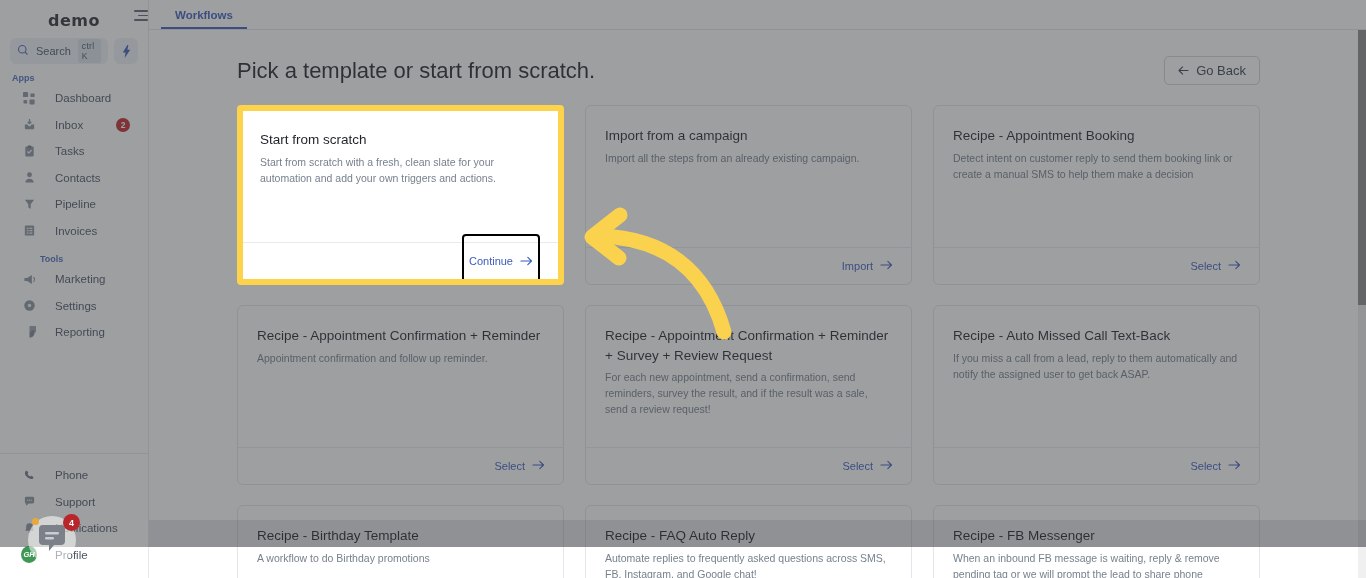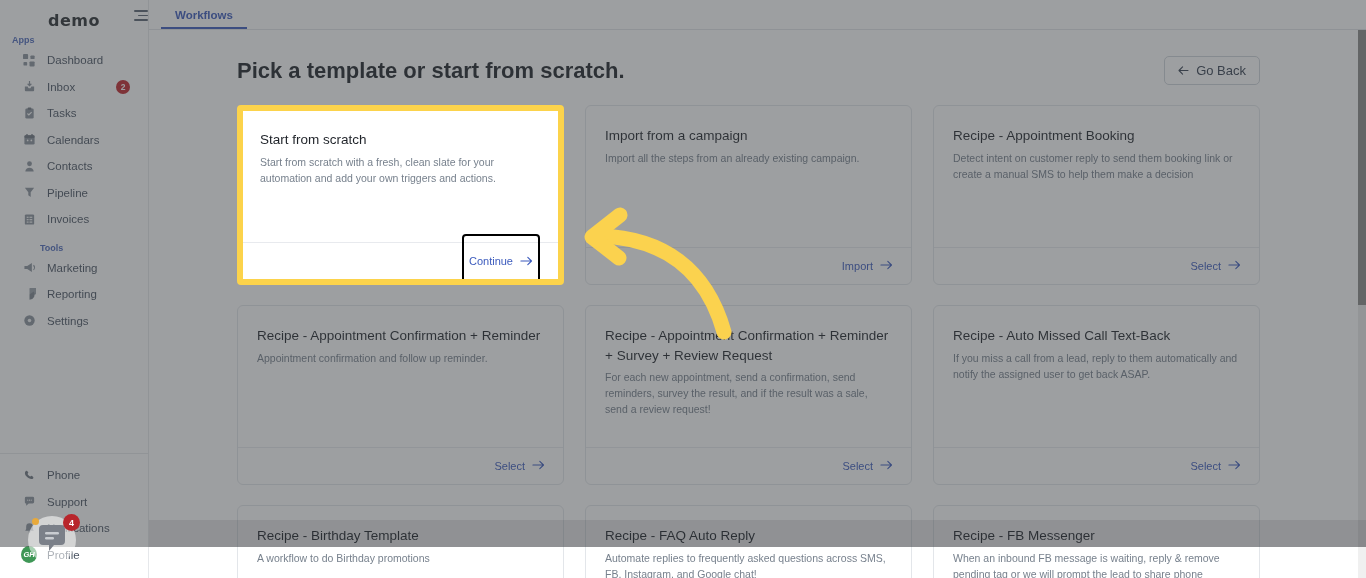--- a/index.html
+++ b/index.html
@@ -36,21 +36,21 @@
     border-radius: 3px; padding: 2px 4px; letter-spacing: .3px;
   }
   .spark-btn {
     width: 24px; height: 26px; background: #eef1f6; border-radius: 6px;
     display: flex; align-items: center; justify-content: center;
   }
   .section-label {
     font-size: 9px; color: #4f6bbd; padding: 5px 0 2px 12px; font-weight: 600;
   }
   .nav-item {
-    height: 26.5px; display: flex; align-items: center; gap: 10px;
+    height: 26.5px; display: flex; align-items: center; gap: 18px;
     padding: 0 12px 0 22px; position: relative; cursor: default;
   }
   .nav-item .ico { width: 15px; height: 15px; display:flex; align-items:center; justify-content:center; flex:0 0 15px; }
   .nav-item .txt { font-size: 11.5px; color: #4b5563; }
   .badge {
     position: absolute; right: 18px; min-width: 14px; height: 14px;
     background: #c0262c; color: #fff; border-radius: 50%;
     font-size: 8.5px; display: flex; align-items: center; justify-content: center;
     font-weight: 600;
   }
@@ -77,21 +77,21 @@
   .tab {
     font-size: 11.5px; color: #3c5bbd; font-weight: 700; padding: 0 14px 6px 14px;
     border-bottom: 2px solid #3c5bbd;
   }
   .content { position: relative; height: 548px; background: #fff; overflow: hidden; }
 
   .page-head {
     display: flex; align-items: center; justify-content: space-between;
     padding: 26px 106px 0 88px;
   }
-  .page-title { font-size: 22px; color: #1e2329; font-weight: 700; }
+  .page-title { font-size: 22px; color: #1e2329; font-weight: 400; }
   .go-back {
     border: 1px solid #cfd4da; border-radius: 5px; background: #fff;
     font-size: 13px; color: #374151; padding: 6px 13px;
     display: flex; align-items: center; gap: 7px;
   }
 
   .grid {
     display: grid; grid-template-columns: repeat(3, 1fr); gap: 20px 21px;
     padding: 20px 106px 0 88px;
   }
@@ -160,20 +160,37 @@
 </head>
 <body>
 
 <div id="app">
 
   <div class="sidebar">
     <div class="brand">
       <span class="brand-text">demo</span>
     </div>
 
+    <div class="search-row">
+      <div class="search-box">
+        <span>
+          <svg width="12" height="12" viewBox="0 0 16 16">
+              <circle cx="7" cy="7" r="5" fill="none" stroke="#4f6bbd" stroke-width="1.5"></circle>
+              <line x1="10.8" y1="10.8" x2="14" y2="14" stroke="#4f6bbd" stroke-width="1.5"></line>
+            </svg>
+        </span>
+        <span class="lbl">Search</span>
+        <span class="kbd">ctrl K</span>
+      </div>
+      <div class="spark-btn">
+        <svg width="11" height="13" viewBox="0 0 10 14">
+            <path d="M6 0L1 8h3l-1 6 6-9H6l1-5z" fill="#3c5bbd"></path>
+          </svg>
+      </div>
+    </div>
 
     <div class="section-label">Apps</div>
 
     <div>
       <div class="nav-item">
         <span class="ico">
             <svg width="13" height="13" viewBox="0 0 14 14">
               <rect x="0" y="0" width="5.5" height="5.5" rx="1" fill="#8b939d"></rect>
               <rect x="8" y="1.5" width="4.5" height="4" rx="1" fill="#8b939d"></rect>
               <rect x="0.5" y="8.5" width="4" height="4" rx="1" fill="#8b939d"></rect>
@@ -194,33 +211,20 @@
       </div>
       <div class="nav-item">
         <span class="ico">
             <svg width="13" height="13" viewBox="0 0 14 14">
               <rect x="2.5" y="1.5" width="9" height="11" rx="1.5" fill="#8b939d"></rect>
               <rect x="5" y="0.5" width="4" height="2.5" rx="0.8" fill="#6f7680"></rect>
               <path d="M4.8 7l1.5 1.5 3-3" stroke="#fff" stroke-width="1.2" fill="none"></path>
             </svg>
           </span>
         <span class="txt">Tasks</span>
-      </div>
-      <div class="nav-item">
-        <span class="ico">
-            <svg width="13" height="13" viewBox="0 0 14 14">
-              <rect x="1.5" y="2.5" width="11" height="10" rx="1.5" fill="#8b939d"></rect>
-              <rect x="1.5" y="2.5" width="11" height="3" rx="1.5" fill="#6f7680"></rect>
-              <rect x="3.5" y="1" width="1.6" height="3" rx="0.7" fill="#6f7680"></rect>
-              <rect x="8.9" y="1" width="1.6" height="3" rx="0.7" fill="#6f7680"></rect>
-              <circle cx="5" cy="8" r="0.9" fill="#fff"></circle>
-              <circle cx="9" cy="8" r="0.9" fill="#fff"></circle>
-            </svg>
-          </span>
-        <span class="txt">Calendars</span>
       </div>
       <div class="nav-item">
         <span class="ico">
             <svg width="13" height="13" viewBox="0 0 14 14">
               <circle cx="7" cy="4" r="2.6" fill="#8b939d"></circle>
               <path d="M2.5 12.5c0-2.6 2-4.2 4.5-4.2s4.5 1.6 4.5 4.2z" fill="#8b939d"></path>
             </svg>
           </span>
         <span class="txt">Contacts</span>
       </div>
@@ -256,34 +260,34 @@
             <svg width="14" height="13" viewBox="0 0 15 14">
               <path d="M1.5 5.5h3L9.5 2.2v9.6L4.5 8.5h-3z" fill="#8b939d"></path>
               <path d="M11.3 4.4a4 4 0 010 5.2" stroke="#8b939d" stroke-width="1.1" fill="none"></path>
             </svg>
           </span>
         <span class="txt">Marketing</span>
       </div>
       <div class="nav-item">
         <span class="ico">
             <svg width="13" height="13" viewBox="0 0 14 14">
+              <circle cx="7" cy="7" r="5.6" fill="#8b939d"></circle>
+              <circle cx="7" cy="7" r="1.9" fill="#f0f2f5"></circle>
+            </svg>
+          </span>
+        <span class="txt">Settings</span>
+      </div>
+      <div class="nav-item">
+        <span class="ico">
+            <svg width="13" height="13" viewBox="0 0 14 14">
               <path d="M7 7V1.4A5.6 5.6 0 1112.6 7z" fill="#9aa2ab"></path>
               <path d="M7 7l4.6-3.2A5.6 5.6 0 017 12.6z" fill="#7d858f"></path>
             </svg>
           </span>
         <span class="txt">Reporting</span>
-      </div>
-      <div class="nav-item">
-        <span class="ico">
-            <svg width="13" height="13" viewBox="0 0 14 14">
-              <circle cx="7" cy="7" r="5.6" fill="#8b939d"></circle>
-              <circle cx="7" cy="7" r="1.9" fill="#f0f2f5"></circle>
-            </svg>
-          </span>
-        <span class="txt">Settings</span>
       </div>
     </div>
 
     <div class="nav-spacer"></div>
     <div class="nav-divider"></div>
 
     <div class="bottom-nav">
       <div class="nav-item">
         <span class="ico">
             <svg width="13" height="13" viewBox="0 0 14 14">

